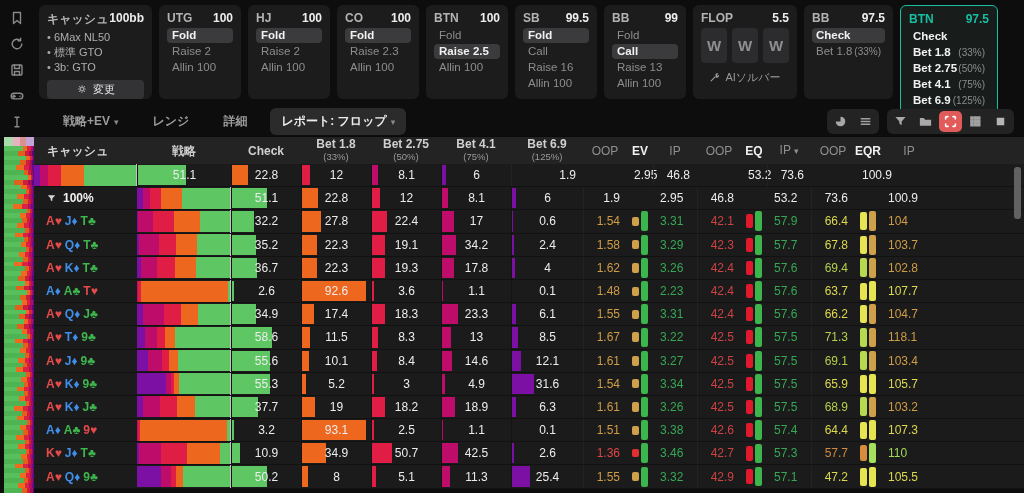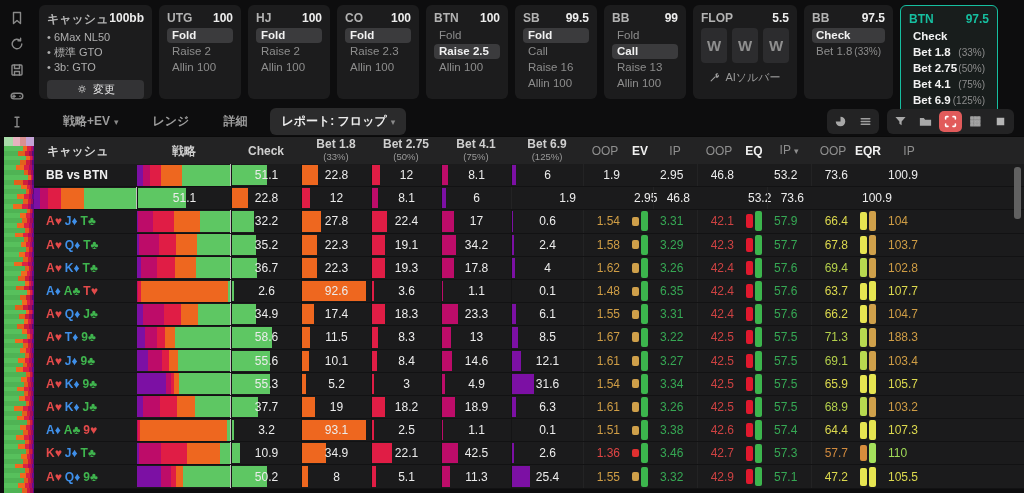--- a/index.html
+++ b/index.html
@@ -382,23 +382,20 @@
         <div class="hcell g-side">OOP</div>
         <div class="hcell g-mid">EQ</div>
         <div class="hcell g-side">IP<span class="caret">▾</span></div>
         <div class="hcell g-side">OOP</div>
         <div class="hcell g-mid">EQR</div>
         <div class="hcell g-side">IP</div>
         <div class="hcell"></div>
       </div>
     <div id="tbody">
         <div class="grid trow">
-          <div class="cell c-flop">
-            <span>BB vs BTN</span>
-          </div>
           <div class="cell c-strat">
             <span class="seg" style="display: inline-block; width: 6%; background: rgb(124, 16, 164); height: 21px;"></span>
             <span class="seg" style="display: inline-block; width: 8.1%; background: rgb(189, 12, 105); height: 21px;"></span>
             <span class="seg" style="display: inline-block; width: 12%; background: rgb(224, 29, 69); height: 21px;"></span>
             <span class="seg" style="display: inline-block; width: 22.8%; background: rgb(238, 103, 31); height: 21px;"></span>
             <span class="seg" style="display: inline-block; width: 51.1%; background: rgb(94, 199, 99); height: 21px;"></span>
           </div>
           <div class="cell c-act">
             <span class="bar" style="width: 51.1%; background: rgb(94, 199, 99);"></span>
             <span class="v">51.1</span>
@@ -436,20 +433,28 @@
           <div class="cell c-vr">
             <span class="t-white">73.6</span>
           </div>
           <div class="cell c-chips"></div>
           <div class="cell c-vl">
             <span class="t-white">100.9</span>
           </div>
           <div class="cell"></div>
         </div>
         <div class="grid trow">
+          <div class="cell c-flop">
+            <span class="fun">
+              <svg width="11" height="11" viewBox="0 0 16 16" fill="none" stroke="#9f9f9f" stroke-width="1.4" stroke-linecap="round" stroke-linejoin="round">
+                <path d="M2.6 3.2h10.8L9.2 8v4.1L6.8 10.5V8z" fill="#d6d6d6" stroke="none"></path>
+              </svg>
+            </span>
+            <span>100%</span>
+          </div>
           <div class="cell c-strat">
             <span class="seg" style="display: inline-block; width: 6%; background: rgb(124, 16, 164); height: 21px;"></span>
             <span class="seg" style="display: inline-block; width: 8.1%; background: rgb(189, 12, 105); height: 21px;"></span>
             <span class="seg" style="display: inline-block; width: 12%; background: rgb(224, 29, 69); height: 21px;"></span>
             <span class="seg" style="display: inline-block; width: 22.8%; background: rgb(238, 103, 31); height: 21px;"></span>
             <span class="seg" style="display: inline-block; width: 51.1%; background: rgb(94, 199, 99); height: 21px;"></span>
           </div>
           <div class="cell c-act">
             <span class="bar" style="width: 51.1%; background: rgb(94, 199, 99);"></span>
             <span class="v">51.1</span>
@@ -722,21 +727,21 @@
             <span class="v">0.1</span>
           </div>
           <div class="cell c-vr">
             <span class="t-tan">1.48</span>
           </div>
           <div class="cell c-chips">
             <span class="chip" style="background: rgb(207, 160, 74); height: 9px;"></span>
             <span class="chip" style="background: rgb(60, 181, 77); height: 20px;"></span>
           </div>
           <div class="cell c-vl">
-            <span class="t-green">6.35</span>
+            <span class="t-green">2.23</span>
           </div>
           <div class="cell c-vr">
             <span class="t-eqred">42.4</span>
           </div>
           <div class="cell c-chips">
             <span class="chip" style="background: rgb(224, 25, 46); height: 14px;"></span>
             <span class="chip" style="background: rgb(60, 181, 77); height: 20px;"></span>
           </div>
           <div class="cell c-vl">
             <span class="t-green">57.6</span>
@@ -872,21 +877,21 @@
             <span class="t-green">57.5</span>
           </div>
           <div class="cell c-vr">
             <span class="t-yg">71.3</span>
           </div>
           <div class="cell c-chips">
             <span class="chip" style="background: rgb(183, 217, 79); height: 19px;"></span>
             <span class="chip" style="background: rgb(207, 160, 74); height: 19px;"></span>
           </div>
           <div class="cell c-vl">
-            <span class="t-tan">188.3</span>
+            <span class="t-tan">118.1</span>
           </div>
           <div class="cell"></div>
         </div>
         <div class="grid trow">
           <div class="cell c-flop">
             <span class="s-h">A♥</span>
             <span class="s-d">J♦</span>
             <span class="s-c">9♣</span>
           </div>
           <div class="cell c-strat">
@@ -1159,21 +1164,21 @@
           <div class="cell c-act">
             <span class="bar" style="width: 10.9%; background: rgb(94, 199, 99);"></span>
             <span class="v">10.9</span>
           </div>
           <div class="cell c-act">
             <span class="bar" style="width: 34.9%; background: rgb(238, 103, 31);"></span>
             <span class="v">34.9</span>
           </div>
           <div class="cell c-act">
             <span class="bar" style="width: 28.9%; background: rgb(224, 29, 69);"></span>
-            <span class="v">22.1</span>
+            <span class="v">50.7</span>
           </div>
           <div class="cell c-act">
             <span class="bar" style="width: 22.7%; background: rgb(189, 12, 105);"></span>
             <span class="v">42.5</span>
           </div>
           <div class="cell c-act">
             <span class="bar" style="width: 2.6%; background: rgb(124, 16, 164);"></span>
             <span class="v">2.6</span>
           </div>
           <div class="cell c-vr">

